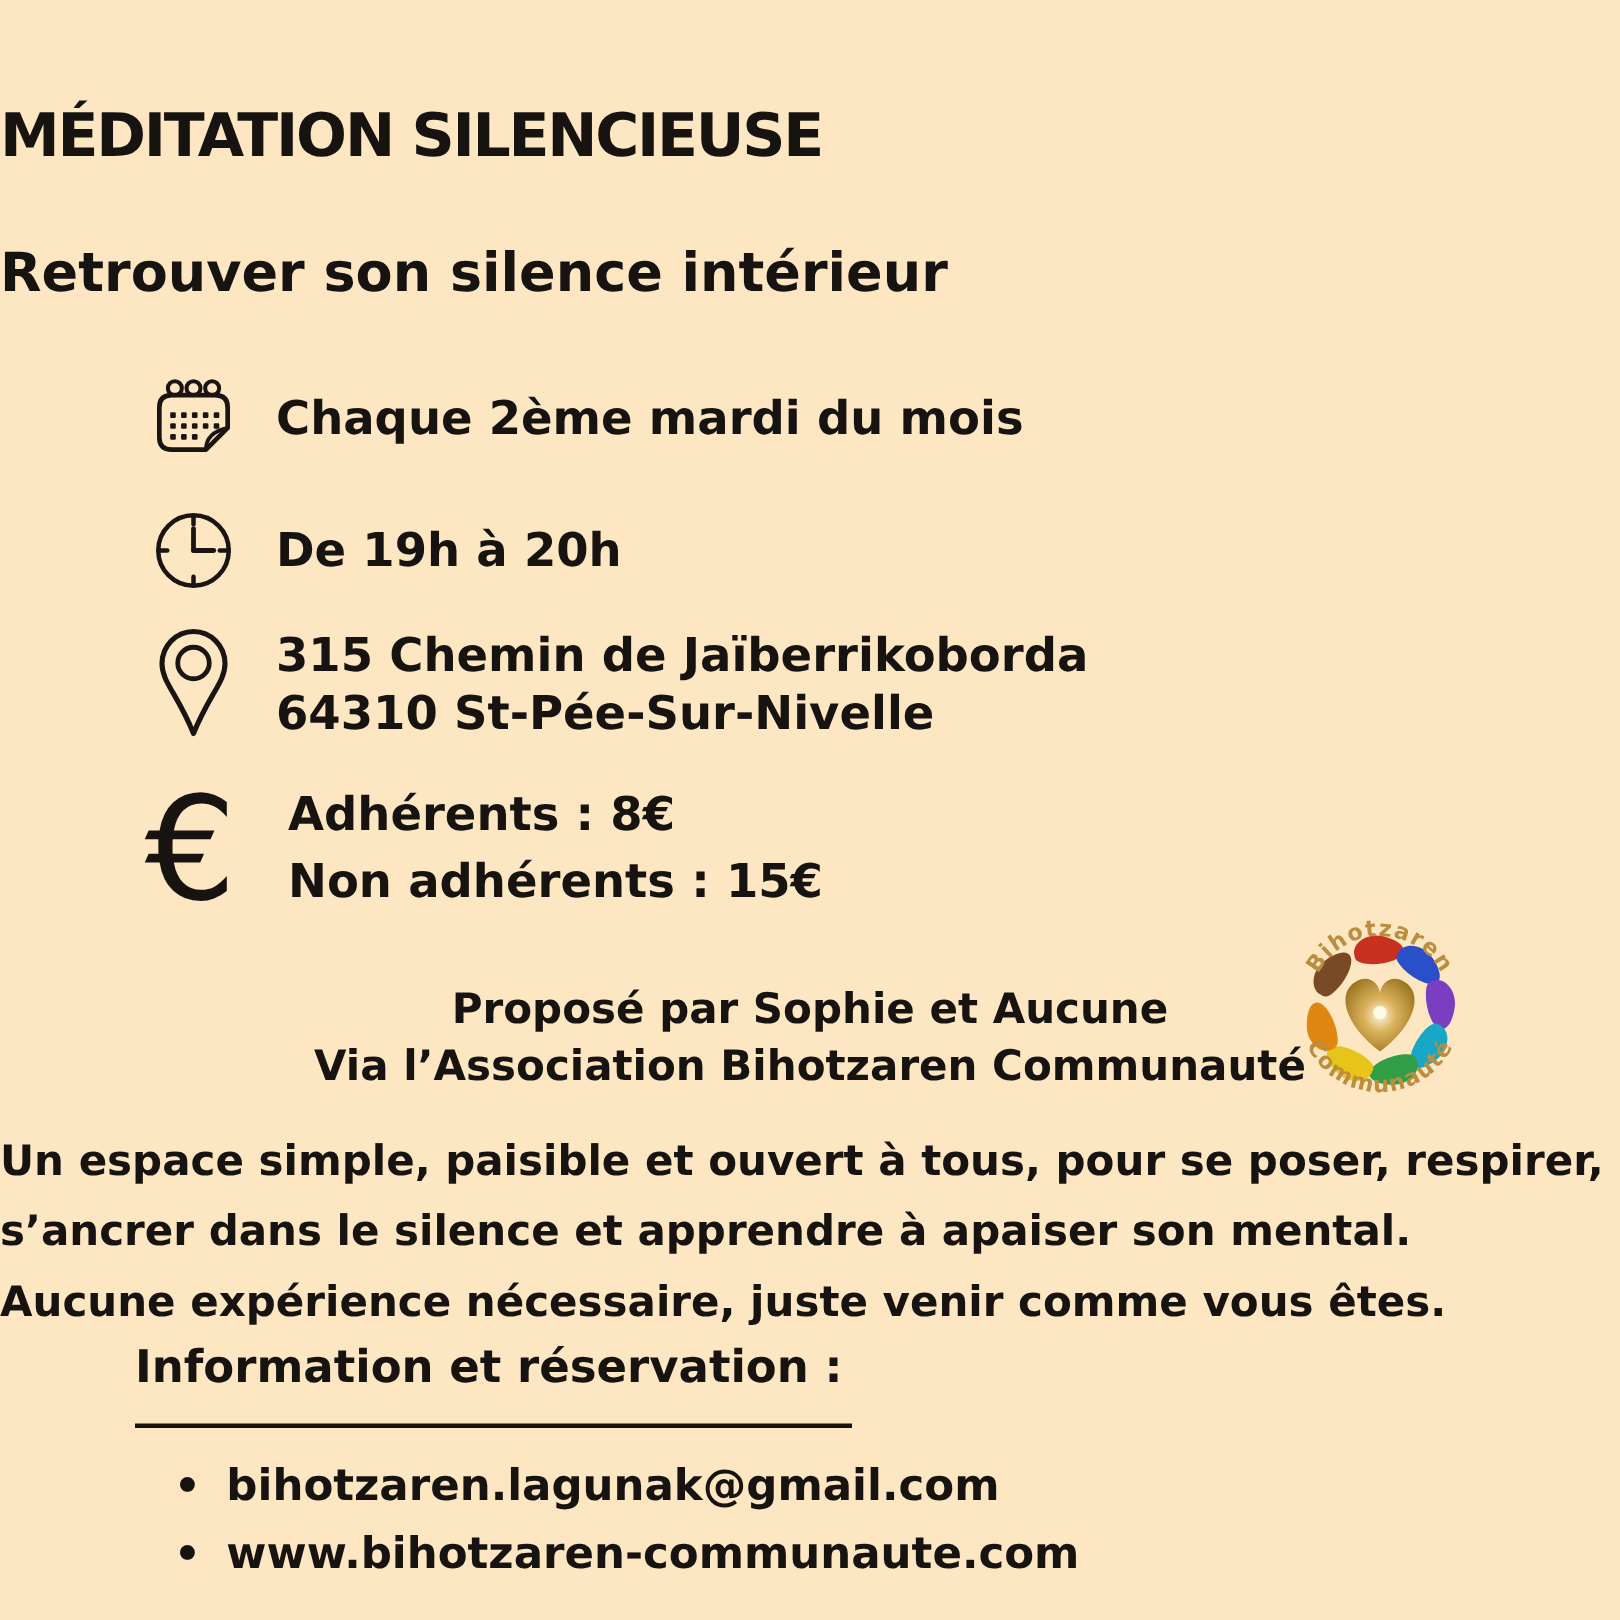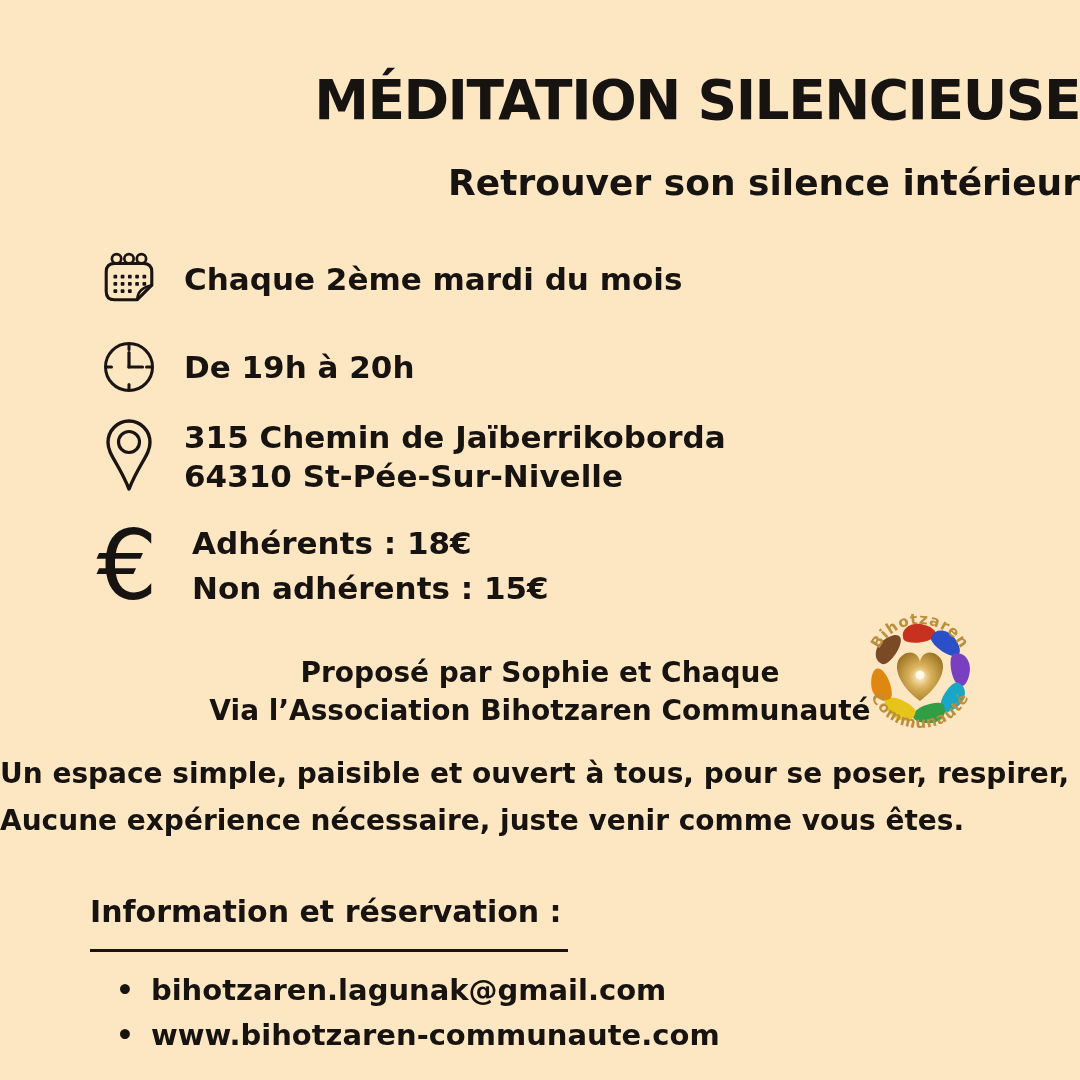--- a/index.html
+++ b/index.html
@@ -4,26 +4,26 @@
 <style>
   * { margin:0; padding:0; box-sizing:border-box; }
   html,body { width:1080px; height:1080px; }
   .poster {
     position:relative; width:1080px; height:1080px; overflow:hidden;
     background:#fde6c2; color:#171310;
     font-family:"DejaVu Sans","Liberation Sans",sans-serif;
   }
   .title {
     position:absolute; top:68px; left:0; width:100%;
-    text-align:right; font-size:55px; font-weight:bold;
+    text-align:left; font-size:40px; font-weight:bold;
     letter-spacing:-1.5px; white-space:nowrap;
   }
   .subtitle {
     position:absolute; top:162px; left:0; width:100%;
-    text-align:right; font-size:36px; font-weight:bold; white-space:nowrap;
+    text-align:left; font-size:36px; font-weight:bold; white-space:nowrap;
   }
   .row {
     position:absolute; display:flex; align-items:center; gap:26px;
     font-size:31px; font-weight:bold; white-space:nowrap;
   }
   .icon-box { width:58px; display:flex; justify-content:center; align-items:center; flex:0 0 auto; }
   .row-schedule { left:100px; top:248px; height:62px;text-align:right; }
   .row-time     { left:100px; top:336px; height:62px; }
   .row-location { left:100px; top:418px; }
   .row-price    { left:88px;  top:518px; }
@@ -118,27 +118,27 @@
       <span class="line" style="display:block">315 Chemin de Jaïberrikoborda</span>
       <span class="line" style="display:block">64310 St-Pée-Sur-Nivelle</span>
     </span>
   </div>
 
   <div class="row row-price">
     <span class="euro-box">
       <span class="euro-glyph">€</span>
     </span>
     <span>
-      <span class="line" style="display:block">Adhérents : 18€</span>
+      <span class="line" style="display:block">Adhérents : 8€</span>
       <span class="line" style="display:block">Non adhérents : 15€</span>
     </span>
   </div>
 
   <div class="organizer">
-    <div>Proposé par Sophie et Chaque</div>
+    <div>Proposé par Sophie et Aucune</div>
     <div>Via l’Association Bihotzaren Communauté</div>
   </div>
 
   <div class="logo">
     <svg width="124" height="140" viewBox="0 0 124 140">
       <defs>
         <radialGradient id="heartGrad" cx="50%" cy="50%" r="58%">
           <stop offset="0%" stop-color="#fff6dc"></stop>
           <stop offset="40%" stop-color="#dbb25c"></stop>
           <stop offset="100%" stop-color="#9c7420"></stop>
@@ -163,20 +163,21 @@
         <textPath href="#arcTop" startOffset="50%" text-anchor="middle">Bihotzaren</textPath>
       </text>
       <text font-size="15" font-weight="bold" letter-spacing="1" fill="#bb8d3f">
         <textPath href="#arcBot" startOffset="50%" text-anchor="middle">Communauté</textPath>
       </text>
     </svg>
   </div>
 
   <div class="description">
     <div>Un espace simple, paisible et ouvert à tous, pour se poser, respirer,</div>
+    <div>s’ancrer dans le silence et apprendre à apaiser son mental.</div>
     <div>Aucune expérience nécessaire, juste venir comme vous êtes.</div>
   </div>
 
   <div class="contact">
     <div class="contact-heading">Information et réservation : </div>
     <ul class="contact-list">
       <li>
         <span>bihotzaren.lagunak@gmail.com</span>
       </li>
       <li>

